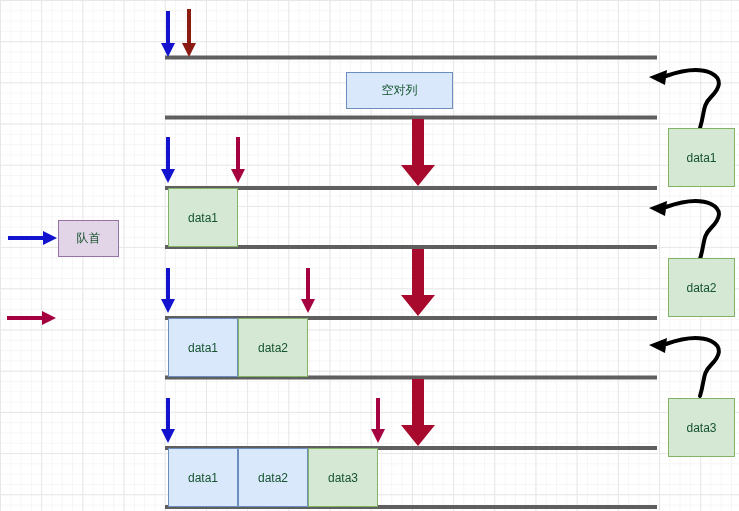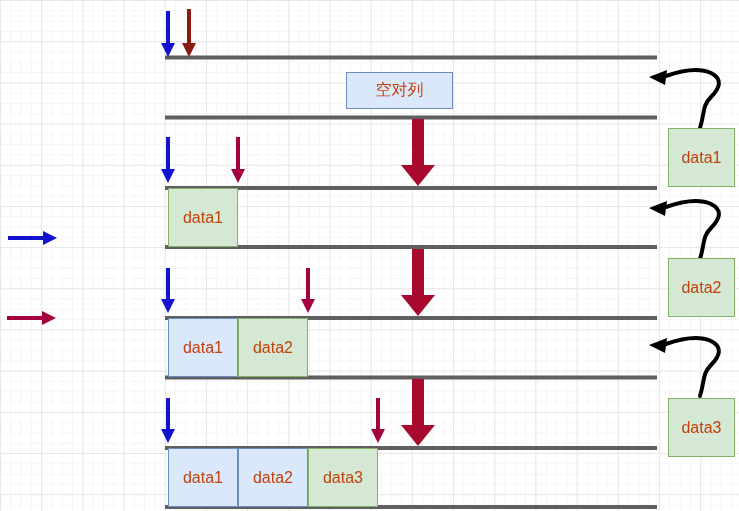--- a/index.html
+++ b/index.html
@@ -24,22 +24,22 @@
     left: 0; top: 0;
     width: 739px; height: 511px;
   }
 
   .box {
     position: absolute;
     box-sizing: border-box;
     display: flex;
     align-items: center;
     justify-content: center;
-    font-size: 16px;
-    color: #c2410c;
+    font-size: 12px;
+    color: #14532d;
     z-index: 2;
     white-space: nowrap;
   }
   .box.blue   { background: #dae8fc; border: 1px solid #6c8ebf; }
   .box.green  { background: #d5e8d4; border: 1px solid #82b366; }
   .box.purple { background: #e1d5e7; border: 1px solid #9673a6; }
 
   .cell { width: 70px; height: 59px; }
 
   .incoming { width: 67px; height: 59px; }
@@ -131,20 +131,21 @@
       </g>
       <g transform="translate(0,268)">
         <path d="M 700 128 C 705 112, 702 106, 711 97 C 720 88, 723 79, 711 73 C 698 67, 680 71, 666 76"></path>
         <polygon points="667,70 665,85 649,77" fill="#000000" stroke="none"></polygon>
       </g>
     </g>
   </svg>
 
   <div class="box blue" style="left:346px; top:72px; width:107px; height:37px;">空对列</div>
 
+  <div class="box purple legend-box" style="left:58px; top:220px; height:37px;">队首</div>
 
   <div class="box green incoming" style="left:668px; top:128px;">data1</div>
   <div class="box green incoming" style="left:668px; top:258px;">data2</div>
   <div class="box green incoming" style="left:668px; top:398px;">data3</div>
 
   <div class="box green cell" style="left:168px; top:188px;">data1</div>
 
   <div class="box blue cell" style="left:168px; top:318px;">data1</div>
   <div class="box green cell" style="left:238px; top:318px;">data2</div>
 

